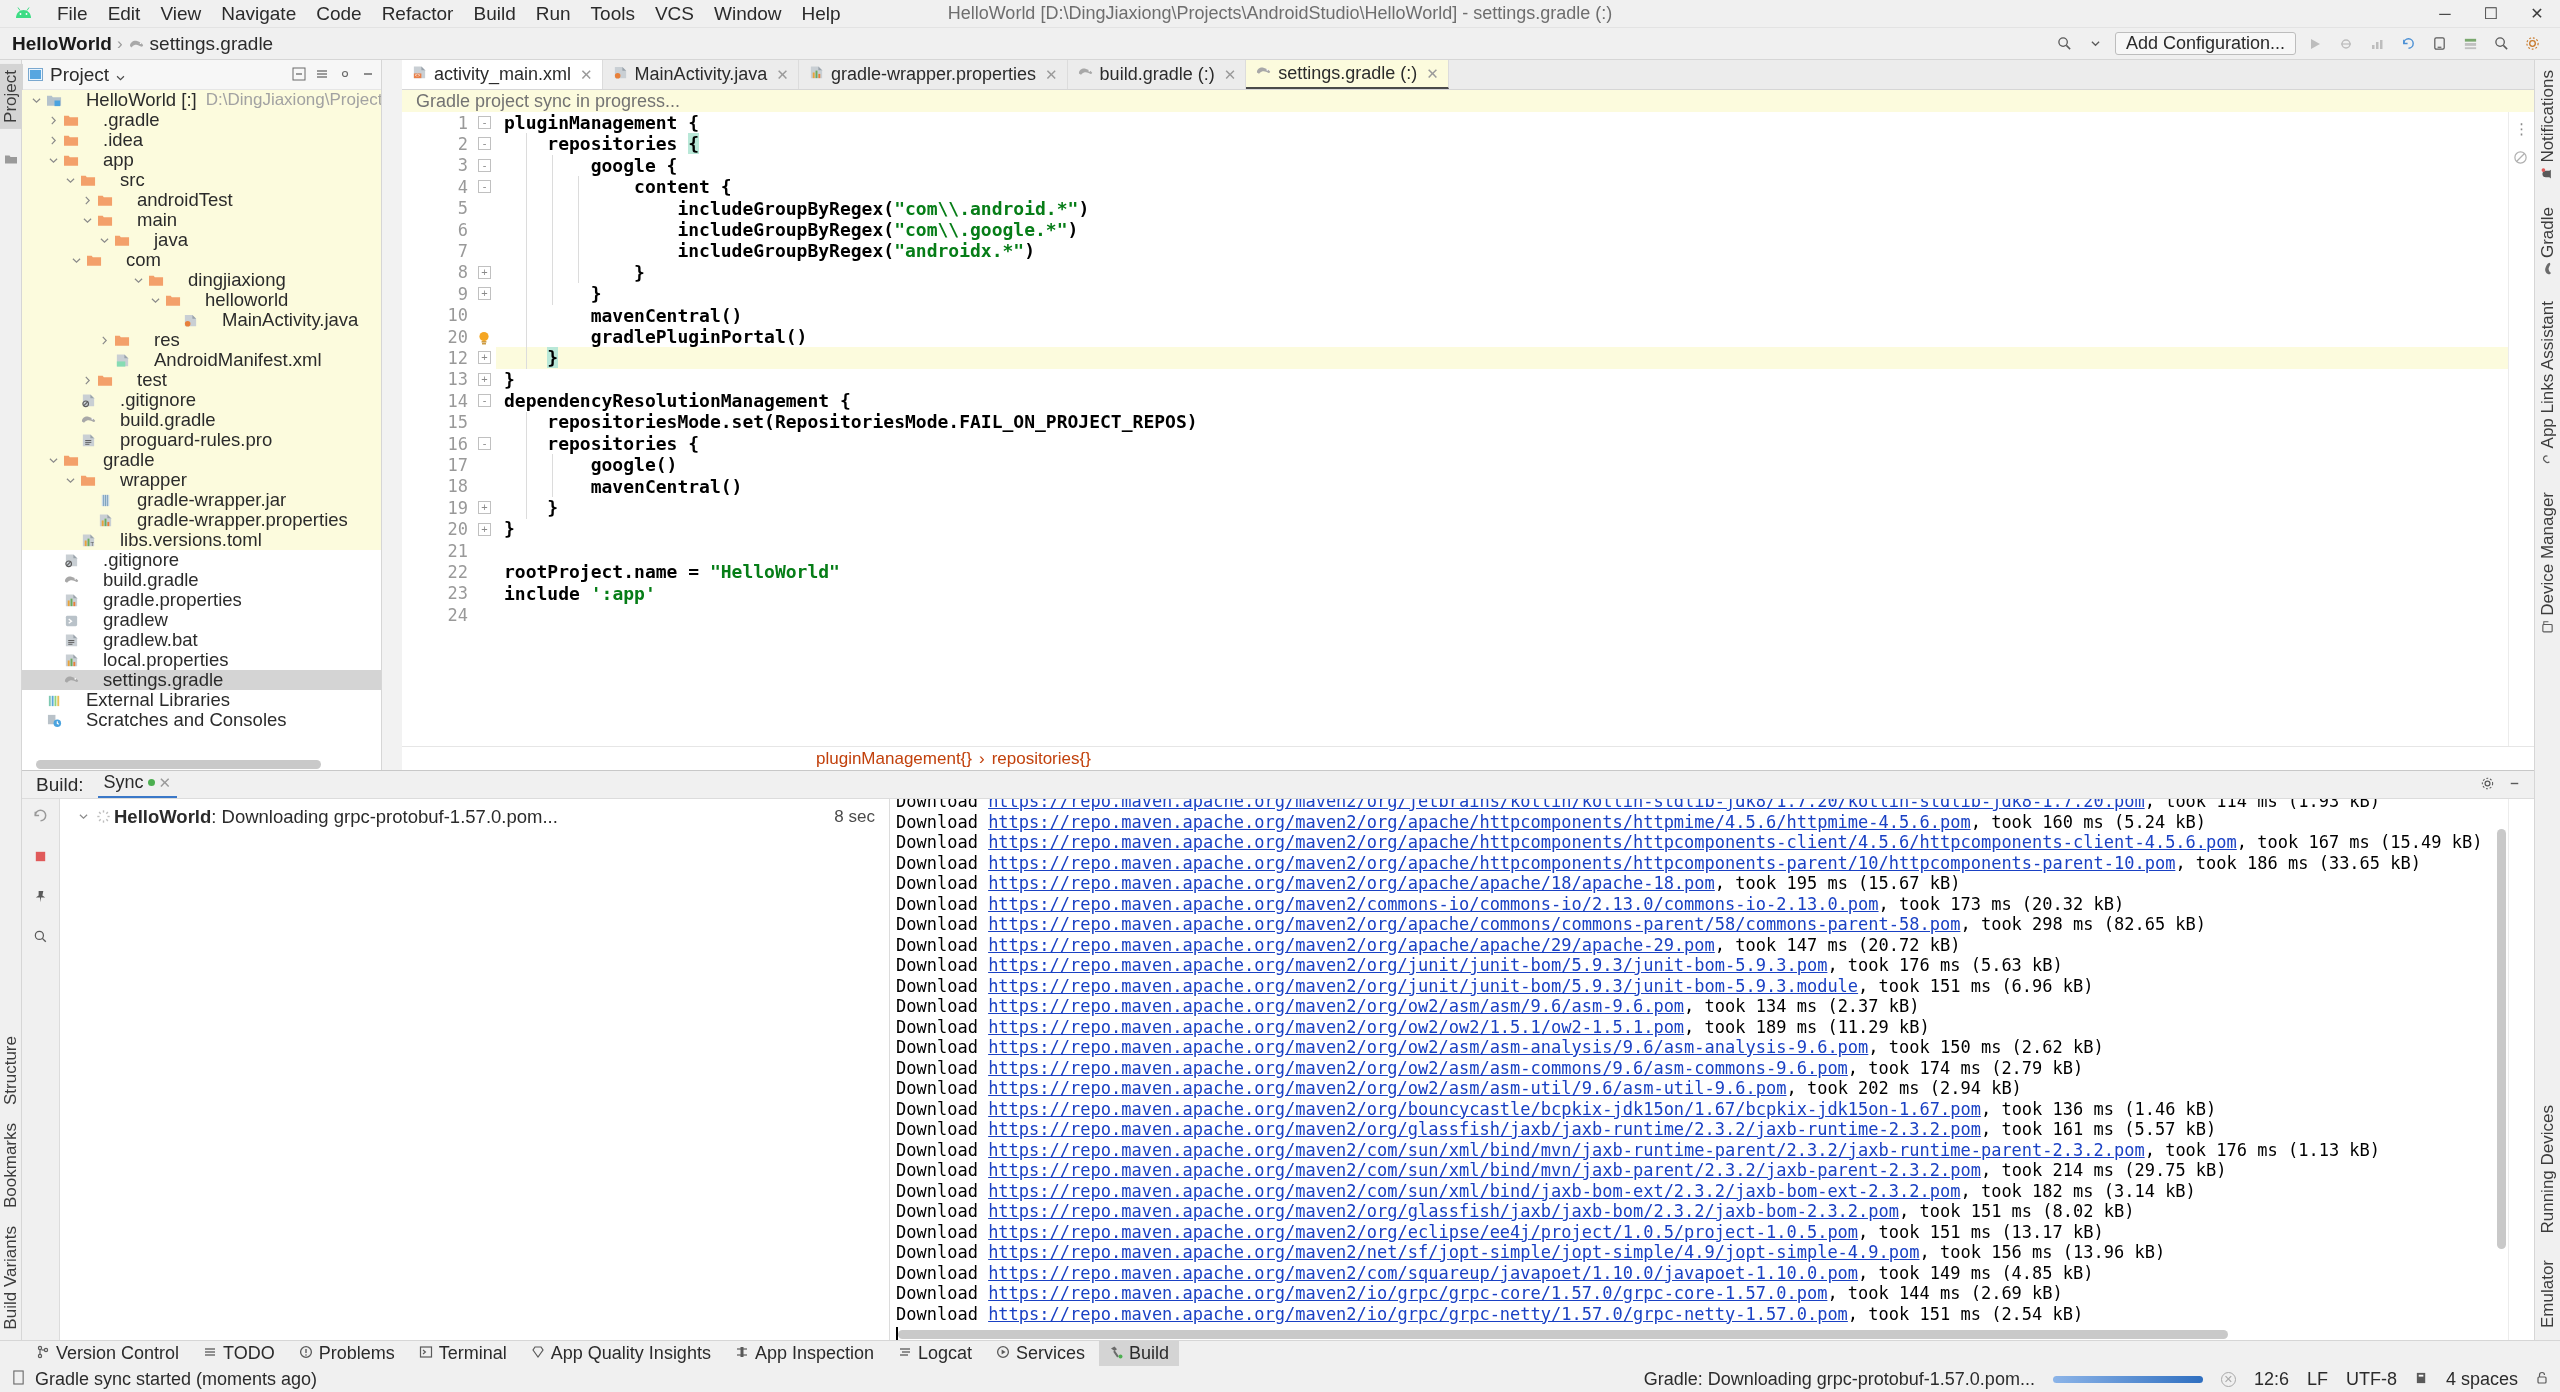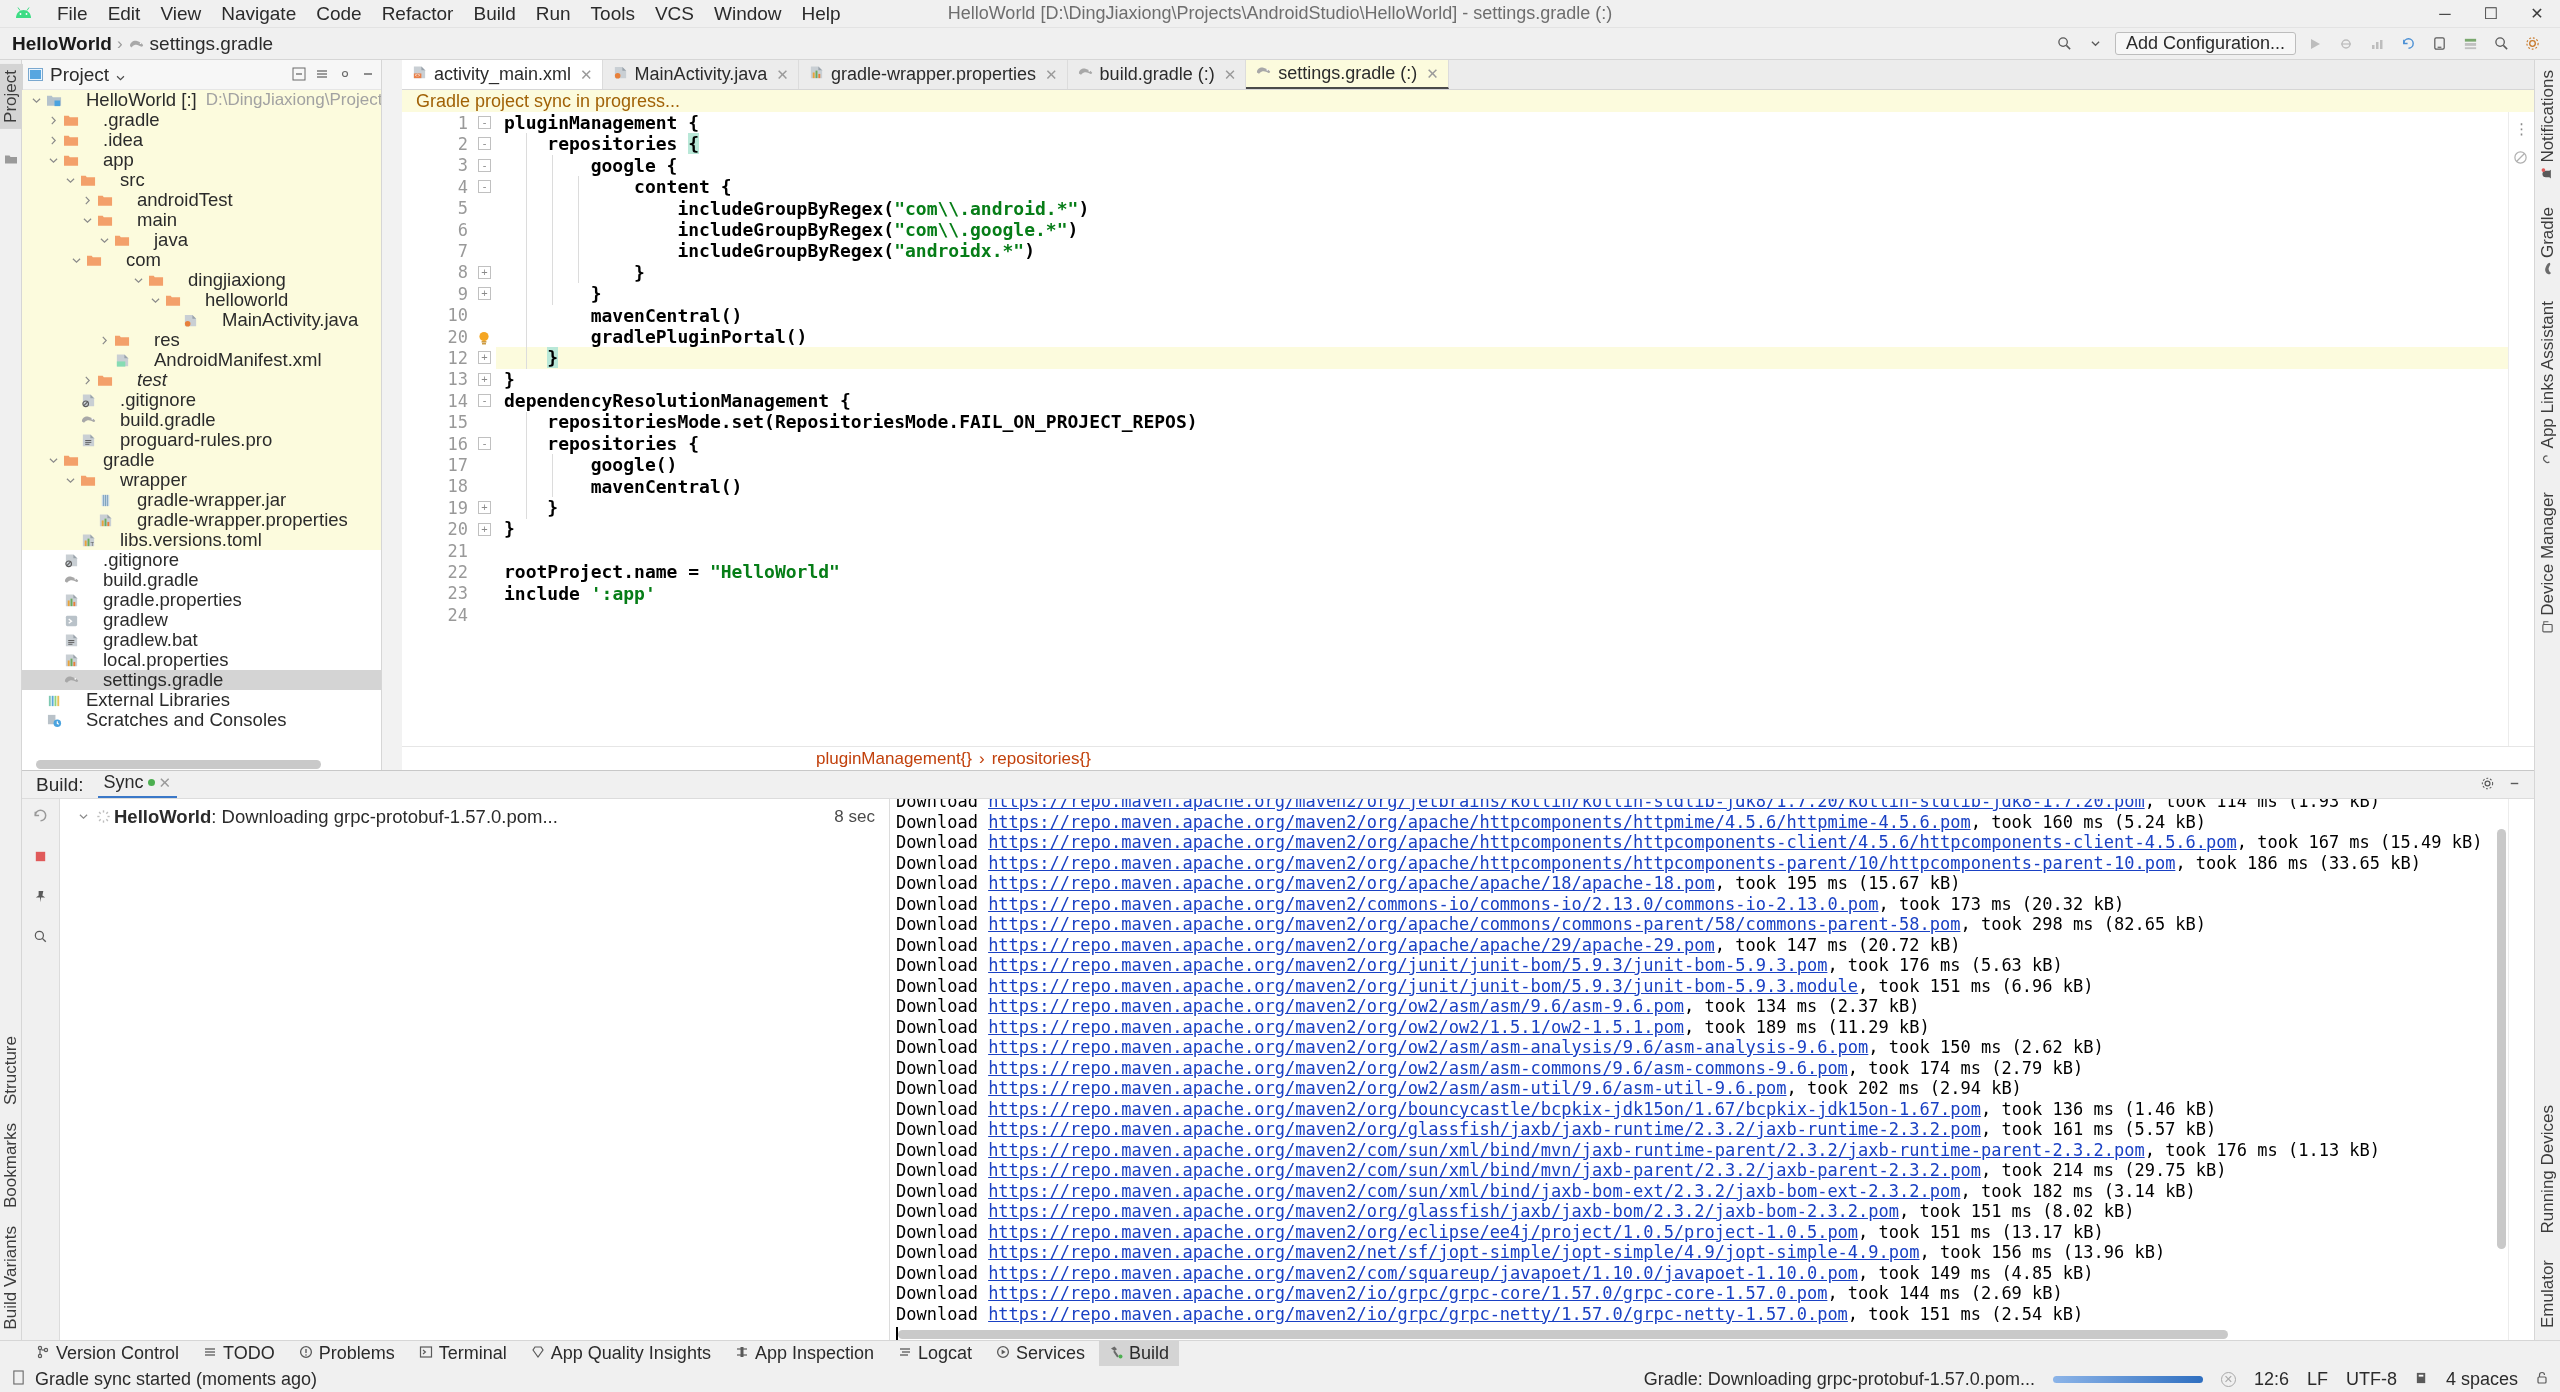--- a/index.html
+++ b/index.html
@@ -88,21 +88,21 @@
   .tlabel { margin-left: 21px; }
   .tpath { color: #a2a2a2; margin-left: 9px; font-size: 17px; }
 
   
   .editor { flex: 1 1 auto; display: flex; flex-direction: column; min-width: 0; background: #fff; margin-left: 20px; }
   .tabs { height: 30px; background: #ececec; display: flex; align-items: stretch; border-bottom: 1px solid #d6d6d6; }
   .tab { display: flex; align-items: center; gap: 6px; padding: 0 9px; font-size: 18px; border-right: 1px solid #dcdcdc; background: #ececec; }
   .tab.first { background:#fff; }
   .tab.active { background: #fcfbdd; border-bottom: 2px solid #4a4a4a; }
   .tab .x { color: #9a9a9a; font-size: 15px; margin-left: 3px; }
-  .syncbar { height: 22px; background: #fcfbdd; display: flex; align-items: center; padding-left: 14px; font-size: 18px; color: #a16207; }
+  .syncbar { height: 22px; background: #fcfbdd; display: flex; align-items: center; padding-left: 14px; font-size: 18px; color: #737373; }
   .codewrap { flex: 1 1 auto; display: flex; min-height: 0; position: relative; background: #fff; }
   .gutter { width: 72px; background: #fff; flex: 0 0 72px; position: relative; }
   .gline { height: 21.4px; display: flex; align-items: center; justify-content: flex-end; padding-right: 6px; color: #999999; font-size: 17px; font-family: "DejaVu Sans Mono", monospace; }
   .foldcol { width: 22px; background: #fff; flex: 0 0 22px; position: relative; }
   .fold { position: absolute; width: 13px; height: 13px; border: 1px solid #c0c0c0; background:#fff; color:#8a8a8a; font-size: 11px; line-height: 11px; text-align: center; }
   .code { flex: 1 1 auto; position: relative; font-family: "DejaVu Sans Mono", monospace; font-size: 18px; overflow: hidden; }
   .cline { height: 21.4px; line-height: 21.4px; white-space: pre; padding-left: 8px; }
   .cline.cur { background: #fcfbdd; }
   .kw { color: #000; font-weight: bold; }
   .str { color: #067d17; }
@@ -493,21 +493,21 @@
                 <span class="arrow"></span>
                 <span class="tico">
                   <svg width="17" height="15" viewBox="0 0 18 16">
                     <path d="M3 1.5 L11 1.5 L15 5.5 L15 14 L3 14 Z" fill="#c9cfd4"></path>
                     <path d="M11 1.5 L15 5.5 L11 5.5 Z" fill="#9aa3ab"></path>
                     <rect x="3" y="9" width="9" height="5.5" fill="#86dcb3"></rect>
                   </svg>
                 </span>
                 <span class="tlabel">AndroidManifest.xml</span>
               </div>
-              <div class="trow hl" style="padding-left: 57px; font-style: italic;">
+              <div class="trow hl" style="padding-left: 57px;">
                 <span class="arrow">
                   <svg width="7" height="9" viewBox="0 0 7 10">
                     <path d="M1.6 1 L5.4 5 L1.6 9" fill="none" stroke="#8a8a8a" stroke-width="1.3"></path>
                   </svg>
                 </span>
                 <span class="tico">
                   <svg width="17" height="15" viewBox="0 0 18 16">
                     <path d="M1 3 L6 3 L7.2 4.6 L16 4.6 L16 13.5 L1 13.5 Z" fill="#f3a06a"></path>
                   </svg>
                 </span>

